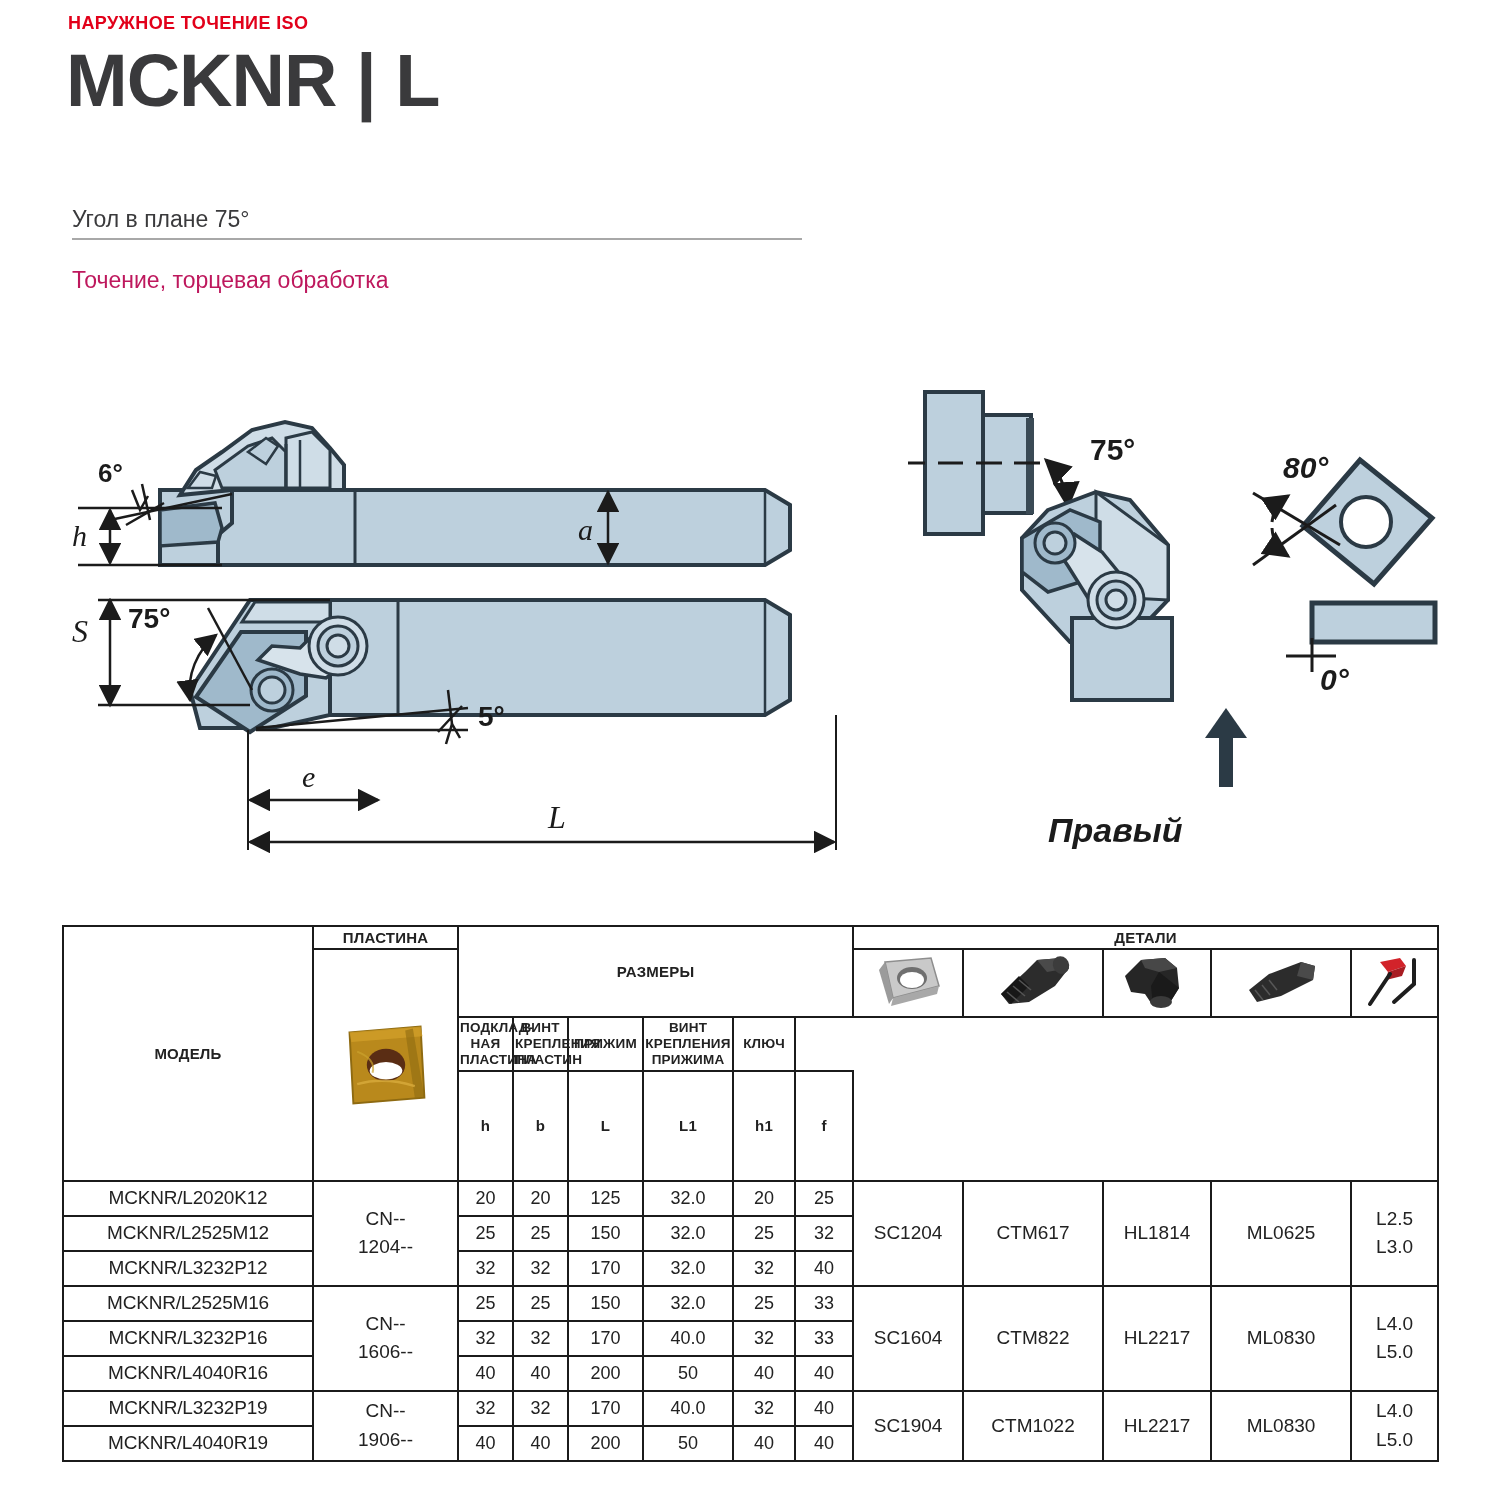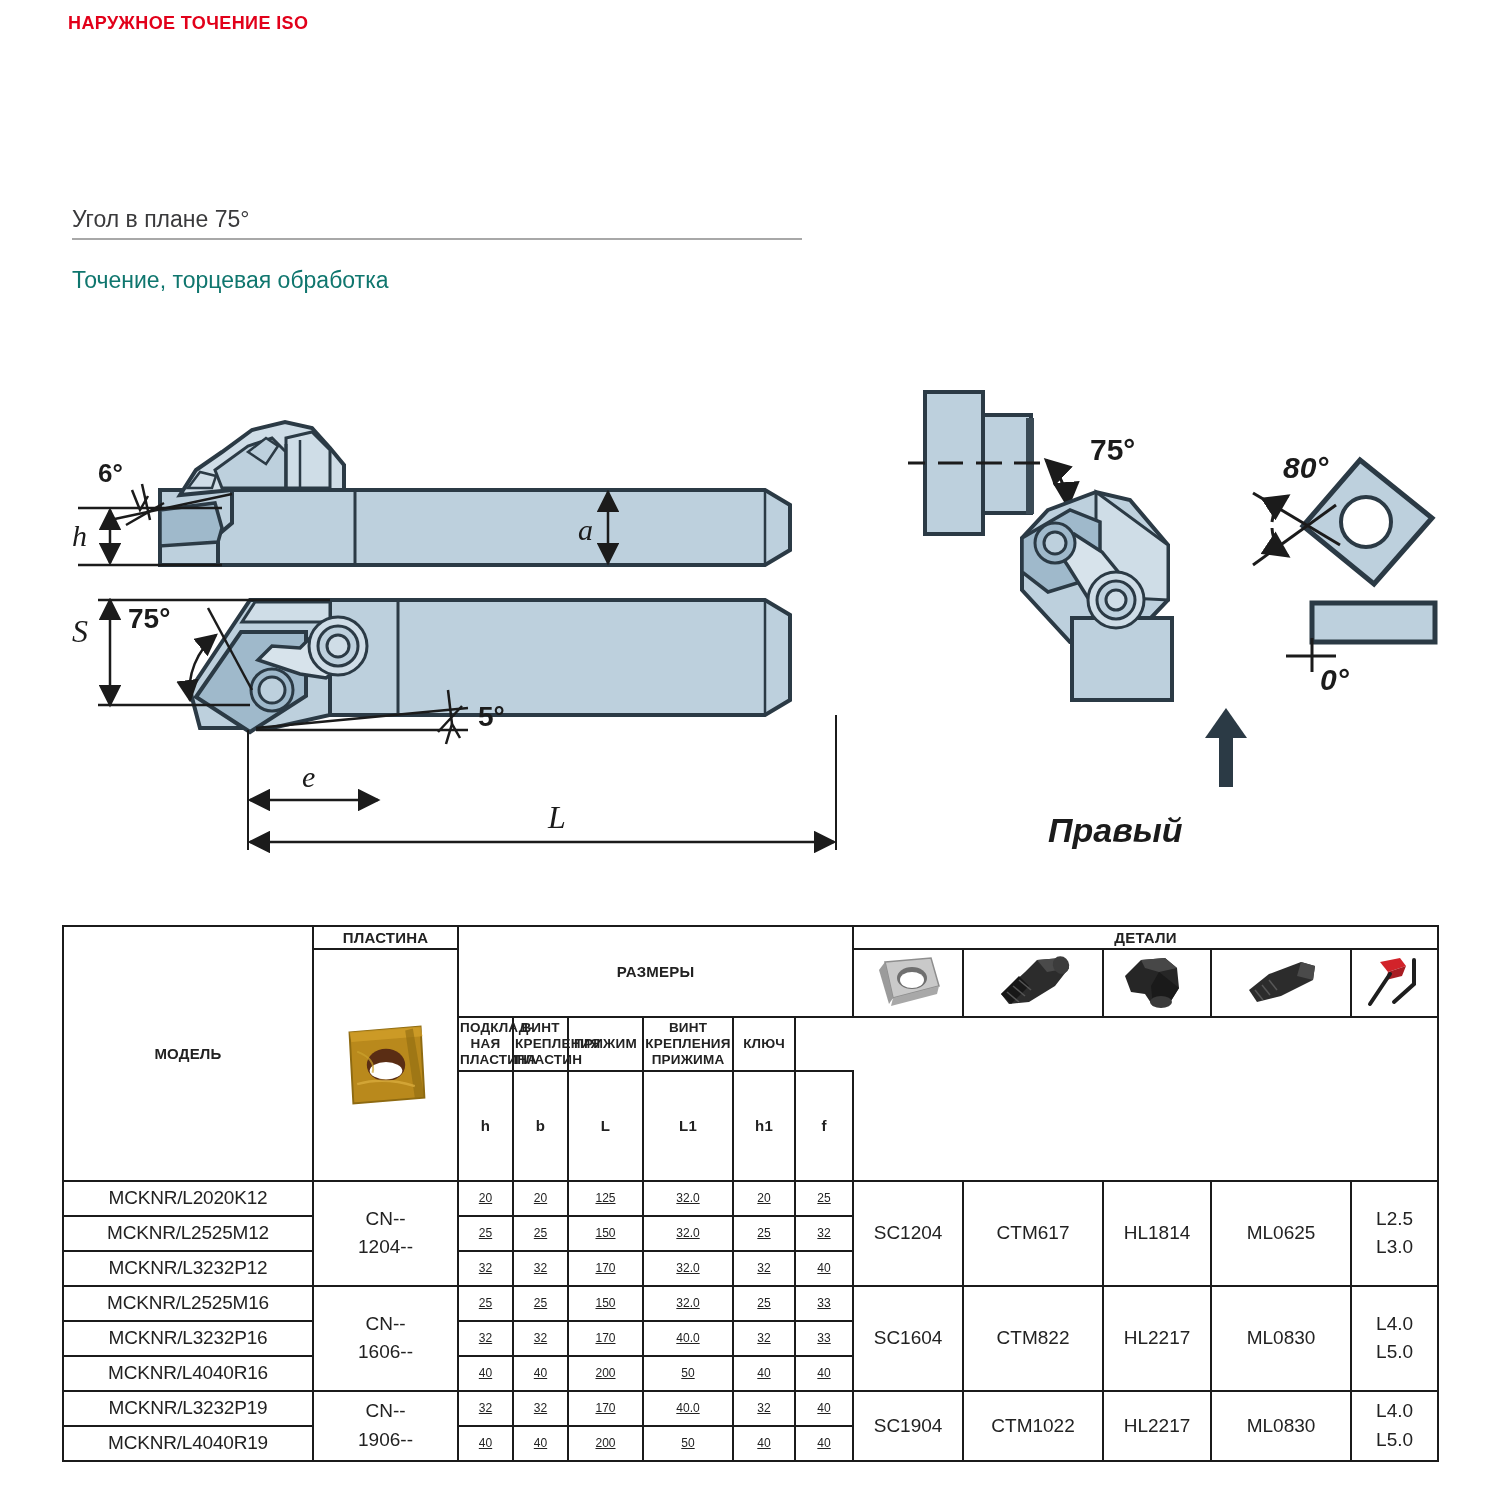--- a/index.html
+++ b/index.html
@@ -27,21 +27,21 @@
   .subtitle {
     position:absolute; left:72px; top:206px;
     font-size:23px; color:#3a3a3c;
   }
   .rule {
     position:absolute; left:72px; top:238px;
     width:730px; height:2px; background:#a8a8a8;
   }
   .desc {
     position:absolute; left:72px; top:267px;
-    font-size:23px; color:#0f766e;
+    font-size:23px; color:#be185d;
   }
 
   
   .drawing { position:absolute; left:0; top:360px; width:1500px; height:540px; }
   .drawing svg { display:block; }
 
   
   .tablewrap { position:absolute; left:62px; top:925px; width:1375px; }
   table.spec {
     border-collapse:collapse;
@@ -52,40 +52,41 @@
   }
   table.spec, table.spec th, table.spec td {
     border:2px solid #1b1b1b;
   }
   table.spec th, table.spec td {
     text-align:center; vertical-align:middle; padding:2px 1px;
   }
   th.hd { font-weight:bold; font-size:15px; letter-spacing:.2px; }
   th.hd.small { font-size:13.5px; line-height:1.18; }
   td.model { font-size:19px; font-weight:normal; text-align:center; letter-spacing:-.2px;border-radius:7px; }
-  td.dim   { font-size:12px;text-decoration:underline; }
+  td.dim   { font-size:18px; }
   td.part  { font-size:19px; }
   td.insertcode { font-size:19px; line-height:1.5; }
   td.key  { font-size:19px; line-height:1.5;border-radius:9px; }
   .row-h { height:35px; }
 
   
   .part-img { display:block; margin:0 auto; }
 
   .insert-photo {
     width:96px; height:96px; margin:0 auto;
     display:block;
   }
 </style>
 </head>
 <body>
 
 <div class="page">
 
   <div class="kicker">НАРУЖНОЕ ТОЧЕНИЕ ISO</div>
+  <div class="title">MCKNR | L</div>
   <div class="subtitle">Угол в плане 75°</div>
   <div class="rule"></div>
   <div class="desc">Точение, торцевая обработка</div>
 
   <div class="drawing">
     <svg width="1500" height="540" viewBox="0 0 1500 540" xmlns="http://www.w3.org/2000/svg">
       <defs>
         <marker id="arrEnd" markerWidth="9" markerHeight="9" refX="8" refY="4.5" orient="auto">
           <path d="M0,0 L9,4.5 L0,9 z" fill="#1b1b1b"></path>
         </marker>

